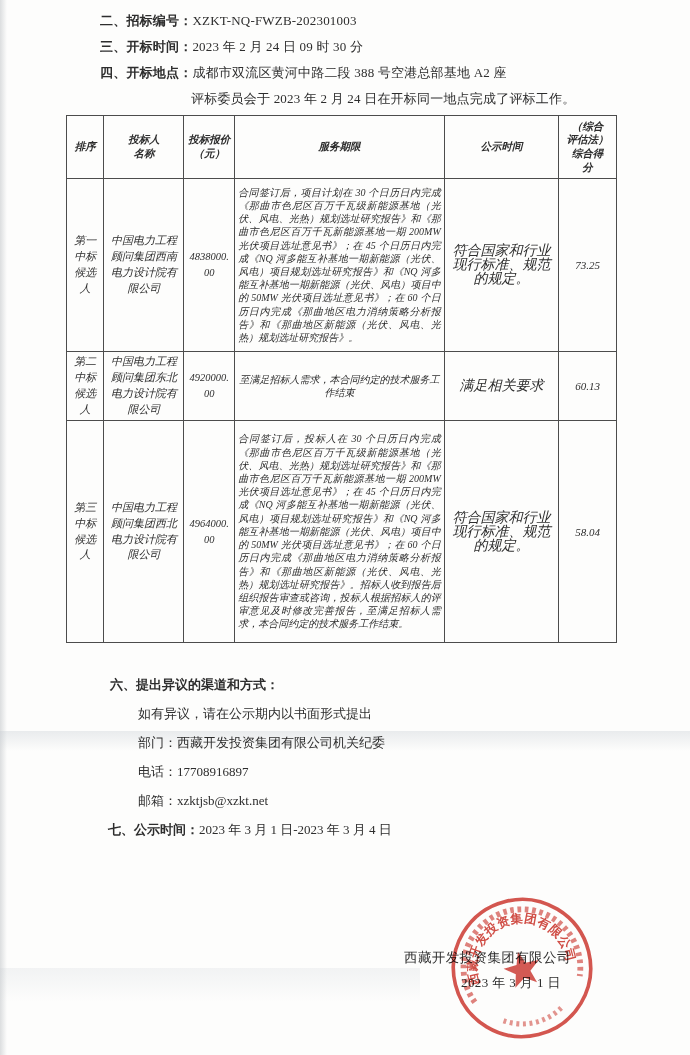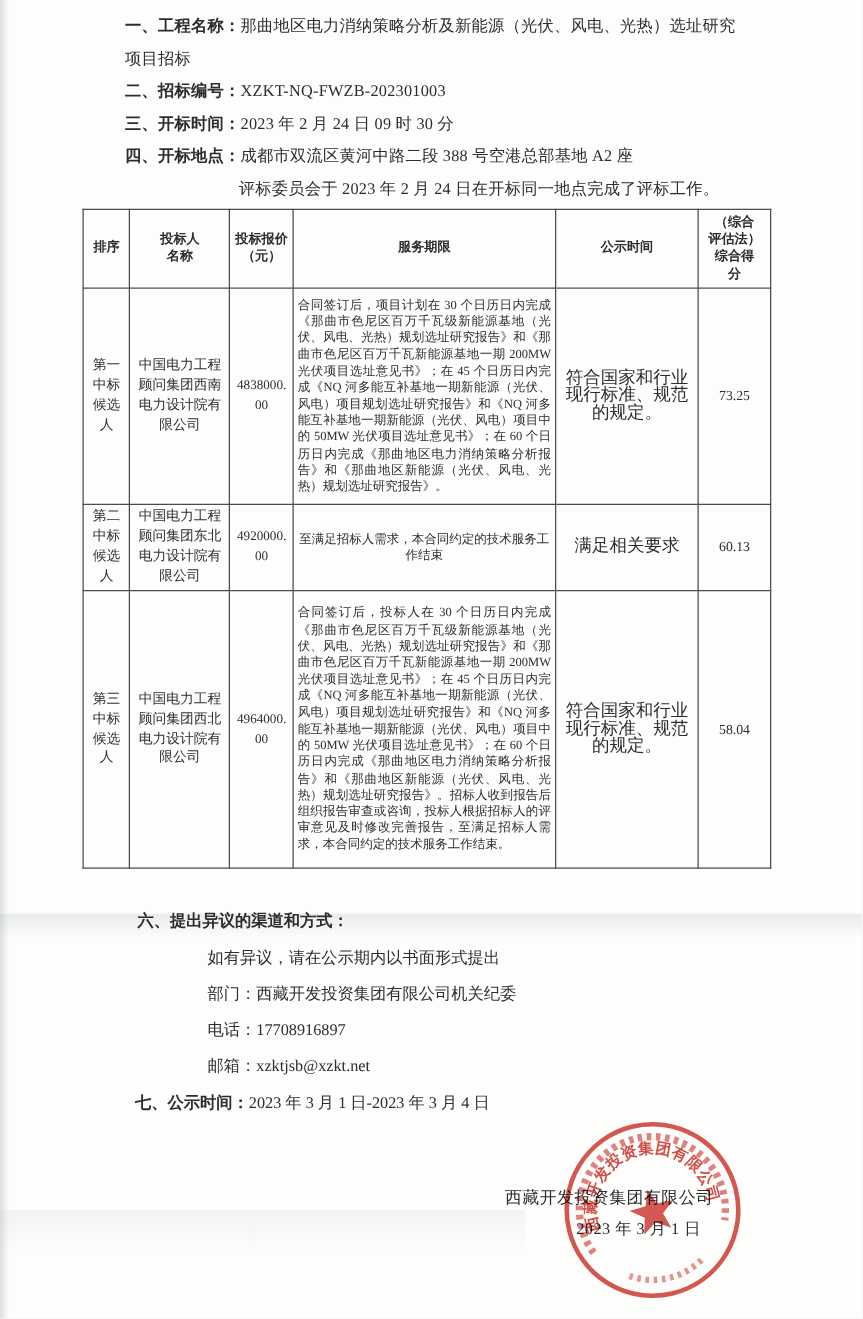--- a/index.html
+++ b/index.html
@@ -42,21 +42,21 @@
     color:#2d2d2d;
   }
   table.candidates col.c-rank    { width:37px;  }
   table.candidates col.c-bidder  { width:79px;  }
   table.candidates col.c-price   { width:50px;  }
   table.candidates col.c-service { width:207px; }
   table.candidates col.c-quality { width:113px; }
   table.candidates col.c-score   { width:57px;  }
   table.candidates th, table.candidates td {
     border:1px solid #4c4c4c; vertical-align:middle;
-    padding:2px 3px; overflow:hidden;
+    padding:2px 3px; overflow:hidden;font-style:italic;
   }
   table.candidates thead tr { height:63px; }
   tr.row-0 { height:173px; }
   tr.row-1 { height:69px;  }
   tr.row-2 { height:222px; }
   th.hdr {
     font-size:10.5px; font-weight:700; text-align:center;
     white-space:pre-line; line-height:1.3;
   }
   td.rank-cell, td.bidder-cell {
@@ -68,21 +68,21 @@
   td.service-cell {
     font-size:10px; line-height:13.2px; text-align:justify; padding:3px 5px;
   }
   td.service-cell.center { text-align:center; }
   td.quality-cell { font-size:14px; line-height:14px; text-align:center; padding:0 10px; }
   td.score-cell { font-size:11px; text-align:center; }
   
   .sec6 { margin-top:27px; }
   .sec6 .sec-item { font-size:13px; line-height:29px; margin-left:44px; }
   .sec6 .sec-head { font-weight:700; }
-  .sec6 .subline { margin-left:100px; }
+  .sec6 .subline { margin-left:72px; }
   .sec7 { font-size:13px; line-height:29px; margin-left:42px; }
   .sec7 .lbl { font-weight:700; }
   
   .sign-company {
     position:absolute; left:404px; top:949px;
     font-size:13.5px; letter-spacing:.4px; color:#2d2d2d;
   }
   .sign-date {
     position:absolute; left:461px; top:974px;
     font-size:13px; letter-spacing:.4px; color:#2d2d2d;
@@ -96,23 +96,20 @@
 </head>
 <body>
 
 <div class="page">
   <div class="scan-left-edge"></div>
   <div class="band-below-table"></div>
   <div class="band-bottom"></div>
 
   <div class="content">
 
-    <div class="item item-1">
-      <span class="lbl">一、工程名称：</span><span>那曲地区电力消纳策略分析及新能源（光伏、风电、光热）选址研究项目招标</span>
-    </div>
 
     <div class="item">
       <span class="lbl">二、招标编号：</span><span>XZKT-NQ-FWZB-202301003</span>
     </div>
 
     <div class="item">
       <span class="lbl">三、开标时间：</span><span>2023 年 2 月 24 日 09 时 30 分</span>
     </div>
 
     <div class="item">

